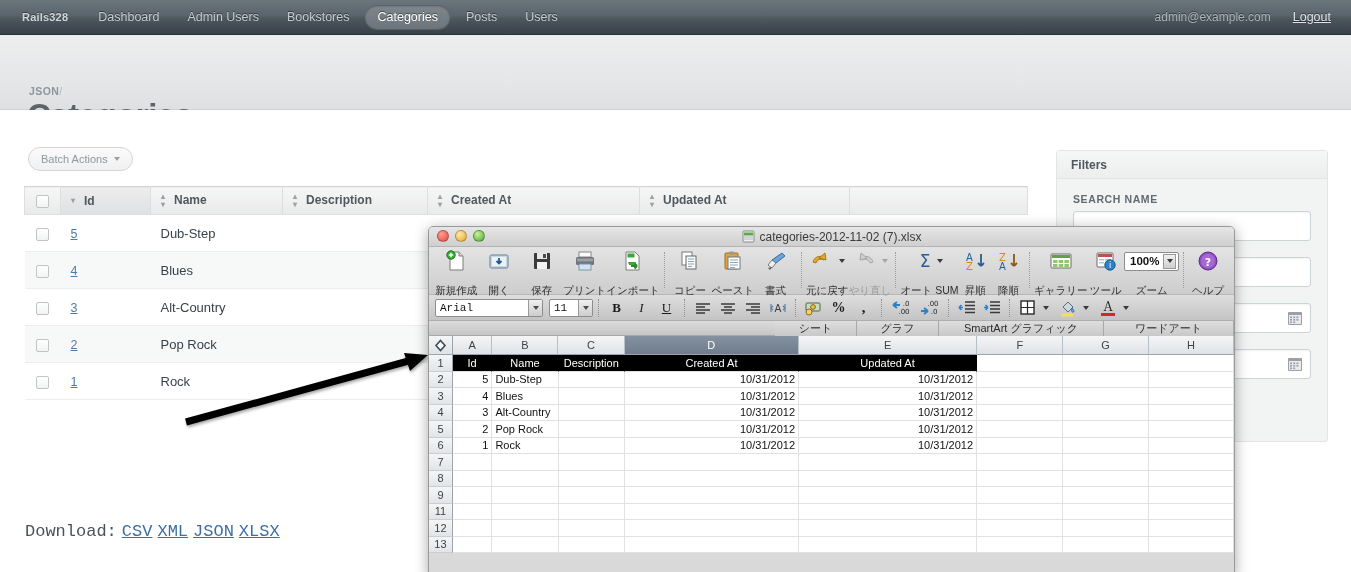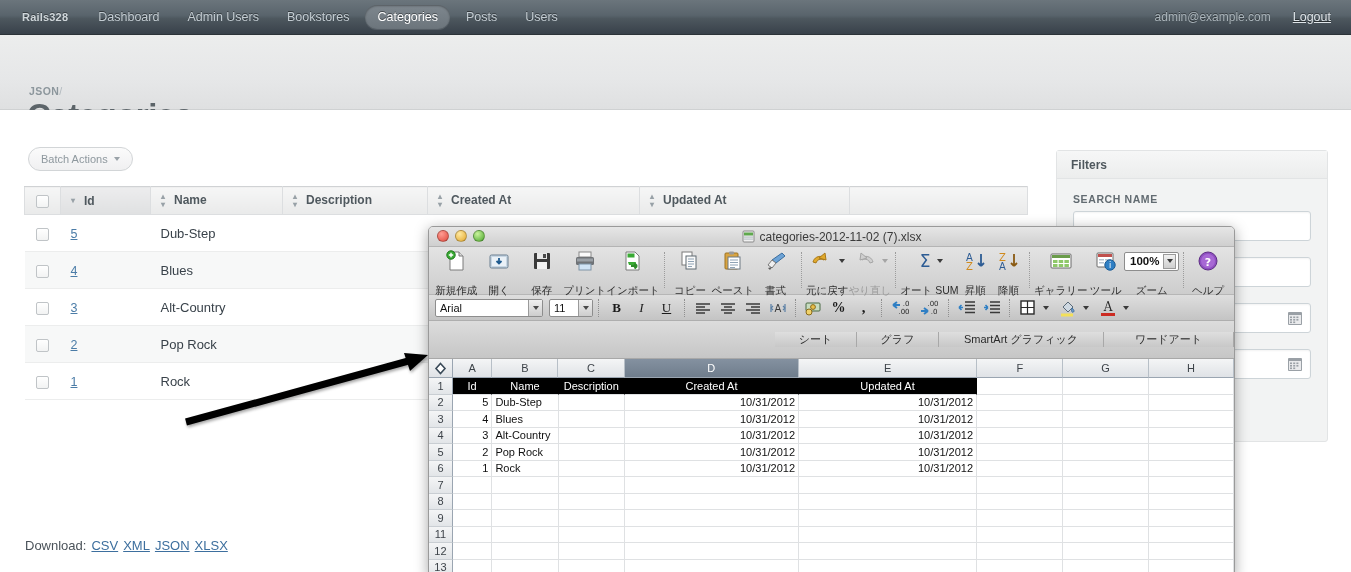--- a/index.html
+++ b/index.html
@@ -90,21 +90,21 @@
     width:13px; height:13px; border:1px solid #c0c4c7; border-radius:2px;
     background:linear-gradient(to bottom,#fff,#f2f3f3); display:inline-block; vertical-align:middle;
     cursor:pointer;
   }
   .sortarrow { display:inline-block; width:8px; margin-right:5px; color:#98a1a7; font-size:8px;
                line-height:8px; vertical-align:middle; }
   .sortarrow i { display:block; font-style:normal; }
   .dim { color:#c9ced2; }
   .actlink { color:#4b7ca7; text-decoration:underline; margin-right:6px; }
 
-  .download { position:absolute; left:25px; top:428px; font-size:13px; color:#4a5259; }
+  .download { position:absolute; left:25px; top:412px; font-size:17px; color:#4a5259;font-family:Liberation Mono, monospace; }
   .download a { color:#3d6f9e; text-decoration:underline; margin-left:5px; }
 
   
   .sidebar {
     position:absolute; left:1056px; top:40px; width:272px; background:#f2f3f3;
     border:1px solid #e2e4e5; border-radius:3px; padding-bottom:18px;
   }
   .sb-head {
     height:28px; display:flex; align-items:center; padding:0 14px;
     background:linear-gradient(to bottom,#f6f7f7,#eceded);
@@ -170,31 +170,31 @@
   .zoombox .zb { width:13px; height:15px; margin-left:4px;
                  background:linear-gradient(to bottom,#f0f0f0,#cfcfcf); border:1px solid #9a9a9a;
                  display:flex; align-items:center; justify-content:center; }
 
   .ss-fmt {
     height:26px; background:linear-gradient(to bottom,#dedede,#c4c4c4);
     border-bottom:1px solid #aeaeae; display:flex; align-items:center; padding:0 6px;
   }
   .fontbox { display:flex; align-items:center; border:1px solid #8d8d8d; background:#fff;
              height:18px; border-radius:2px; width:108px; padding-left:4px; }
-  .fontbox .fv { font-size:11px; color:#111; flex:1; font-family:Liberation Sans, sans-serif; }
+  .fontbox .fv { font-size:11px; color:#111; flex:1; font-family:Liberation Mono, monospace; }
   .fontbox .fb { width:14px; height:16px; background:linear-gradient(to bottom,#f0f0f0,#cdcdcd);
                  border-left:1px solid #9a9a9a; display:flex; align-items:center; justify-content:center; }
   .sizebox { width:44px; margin-left:6px; }
   .fmt-btn { width:25px; height:20px; display:flex; align-items:center; justify-content:center;
              font-size:13px; color:#1a1a1a; cursor:pointer; font-family:"Liberation Serif",serif; }
   .fmt-sep { width:1px; height:18px; border-left:1px dotted #8f8f8f; margin:0 5px; }
 
   .ss-tabs {
-    height:38px; background:linear-gradient(to bottom,#dcdcdc,#c6c6c6);
-    border-bottom:1px solid #a8a8a8; display:flex; align-items:center;
+    height:15px; background:linear-gradient(to bottom,#dcdcdc,#c6c6c6);
+    border-bottom:1px solid #a8a8a8; display:flex; align-items:flex-start;
   }
   .ss-tabs .spacer { width:346px; border-right:1px solid #a8a8a8; }
   .ss-tab { display:flex; align-items:center; justify-content:center; font-size:11px; color:#2b2b2b;
             border-right:1px solid #a8a8a8; padding:0 14px; cursor:pointer;
             background:linear-gradient(to bottom,#dedede,#c8c8c8); }
 
   
   .grid { background:#fff; position:relative; }
   .grow { display:flex; height:16.5px; }
   .gcorner { width:25px; border-right:1px solid #9aa5b1; border-bottom:1px solid #9aa5b1;

